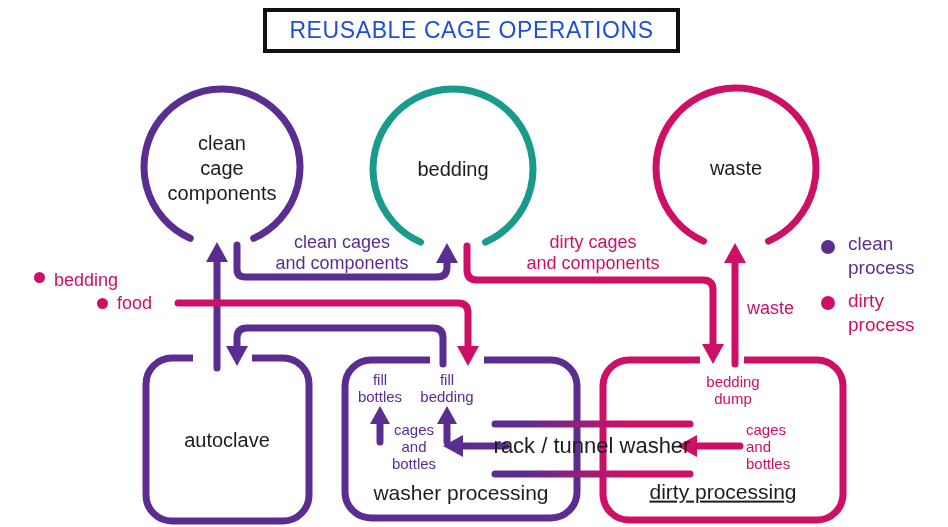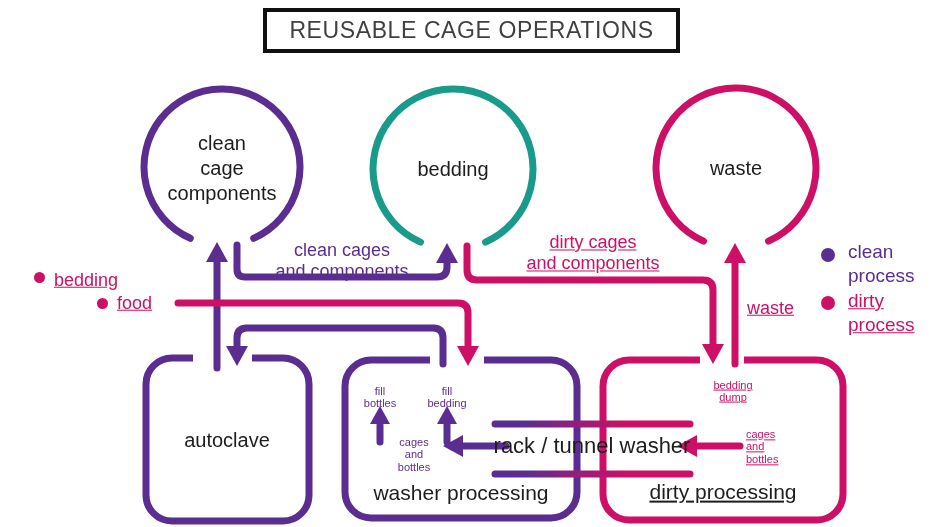--- a/index.html
+++ b/index.html
@@ -16,35 +16,35 @@
   .layer{position:absolute;left:0;top:0;width:948px;height:527px;}
   svg .s{fill:none;stroke-width:7;stroke-linecap:round;stroke-linejoin:round;}
   svg .st-clean{stroke:var(--clean);}
   svg .st-dirty{stroke:var(--dirty);}
   svg .st-viv{stroke:var(--vivarium);}
   svg .fl-clean{fill:var(--clean);stroke:none;}
   svg .fl-dirty{fill:var(--dirty);stroke:none;}
   .lbl{position:absolute;white-space:pre-line;line-height:1.18;z-index:3;}
   .ctr{transform:translate(-50%,-50%);text-align:center;}
   .midl{transform:translateY(-50%);text-align:left;}
-  .purple{color:var(--clean);margin-top:8px;}
-  .pink{color:var(--dirty);text-decoration:underline;}
+  .purple{color:var(--clean);}
+  .pink{color:var(--dirty);}
   .black{color:var(--ink);}
   .f20{font-size:20px;line-height:1.25;}
   .f21{font-size:21px;}
   .f19{font-size:19px;line-height:1.25;}
   .f18{font-size:18px;line-height:1.14;}
   .f17{font-size:22px;}
-  .f15{font-size:11px;line-height:1.13;}
+  .f15{font-size:15px;line-height:1.13;}
   .titlebox{
     position:absolute;left:263px;top:8px;width:409px;height:37px;
     border:4px solid #111;display:flex;align-items:center;justify-content:center;
     z-index:3;
   }
-  .titlebox span{font-size:23px;letter-spacing:.6px;color:#404040;}
+  .titlebox span{font-size:23px;letter-spacing:.6px;color:#1d4ed8;}
   .dot{position:absolute;border-radius:50%;z-index:3;}
   .dot.sm{width:11px;height:11px;}
   .dot.lg{width:14px;height:14px;}
   .dot.purple{background:var(--clean);}
   .dot.pink{background:var(--dirty);}
 </style>
 </head>
 <body>
 
 <div class="stage">

